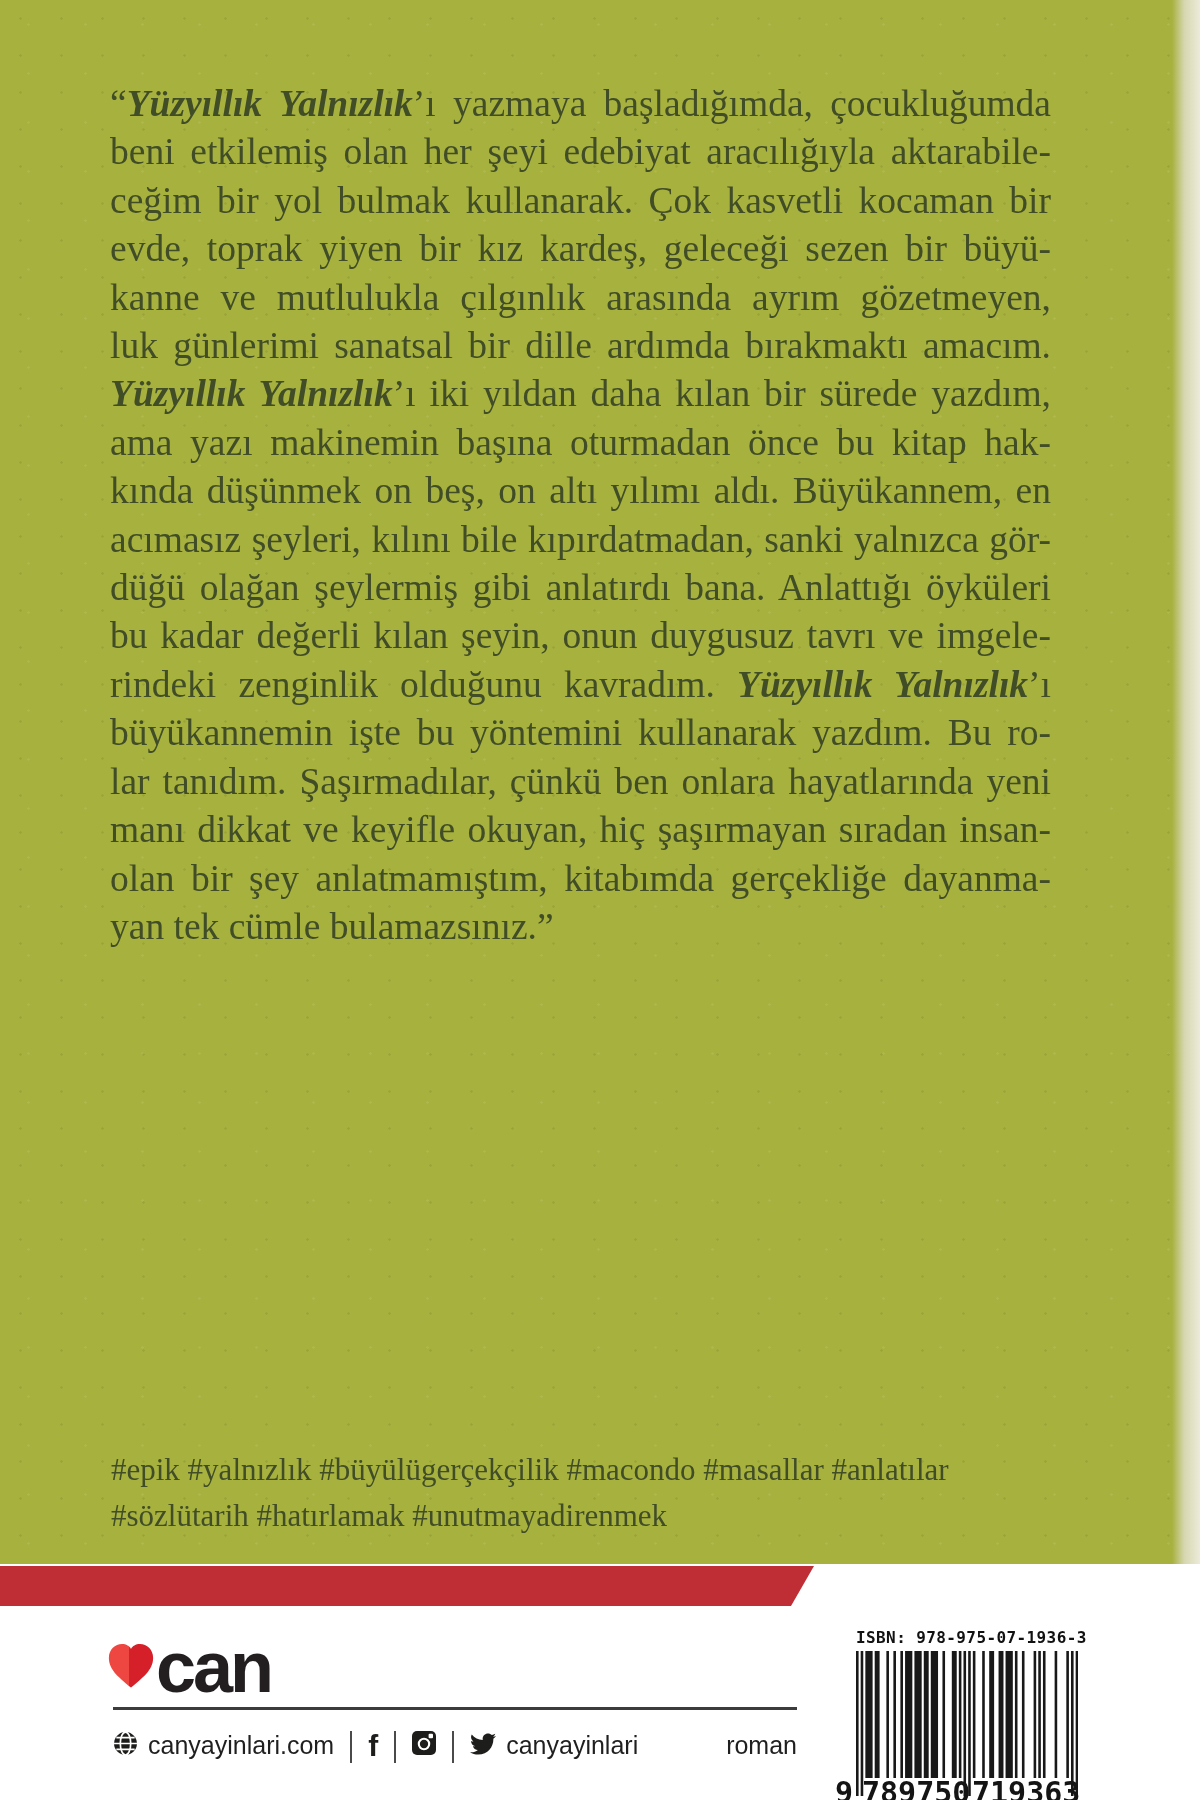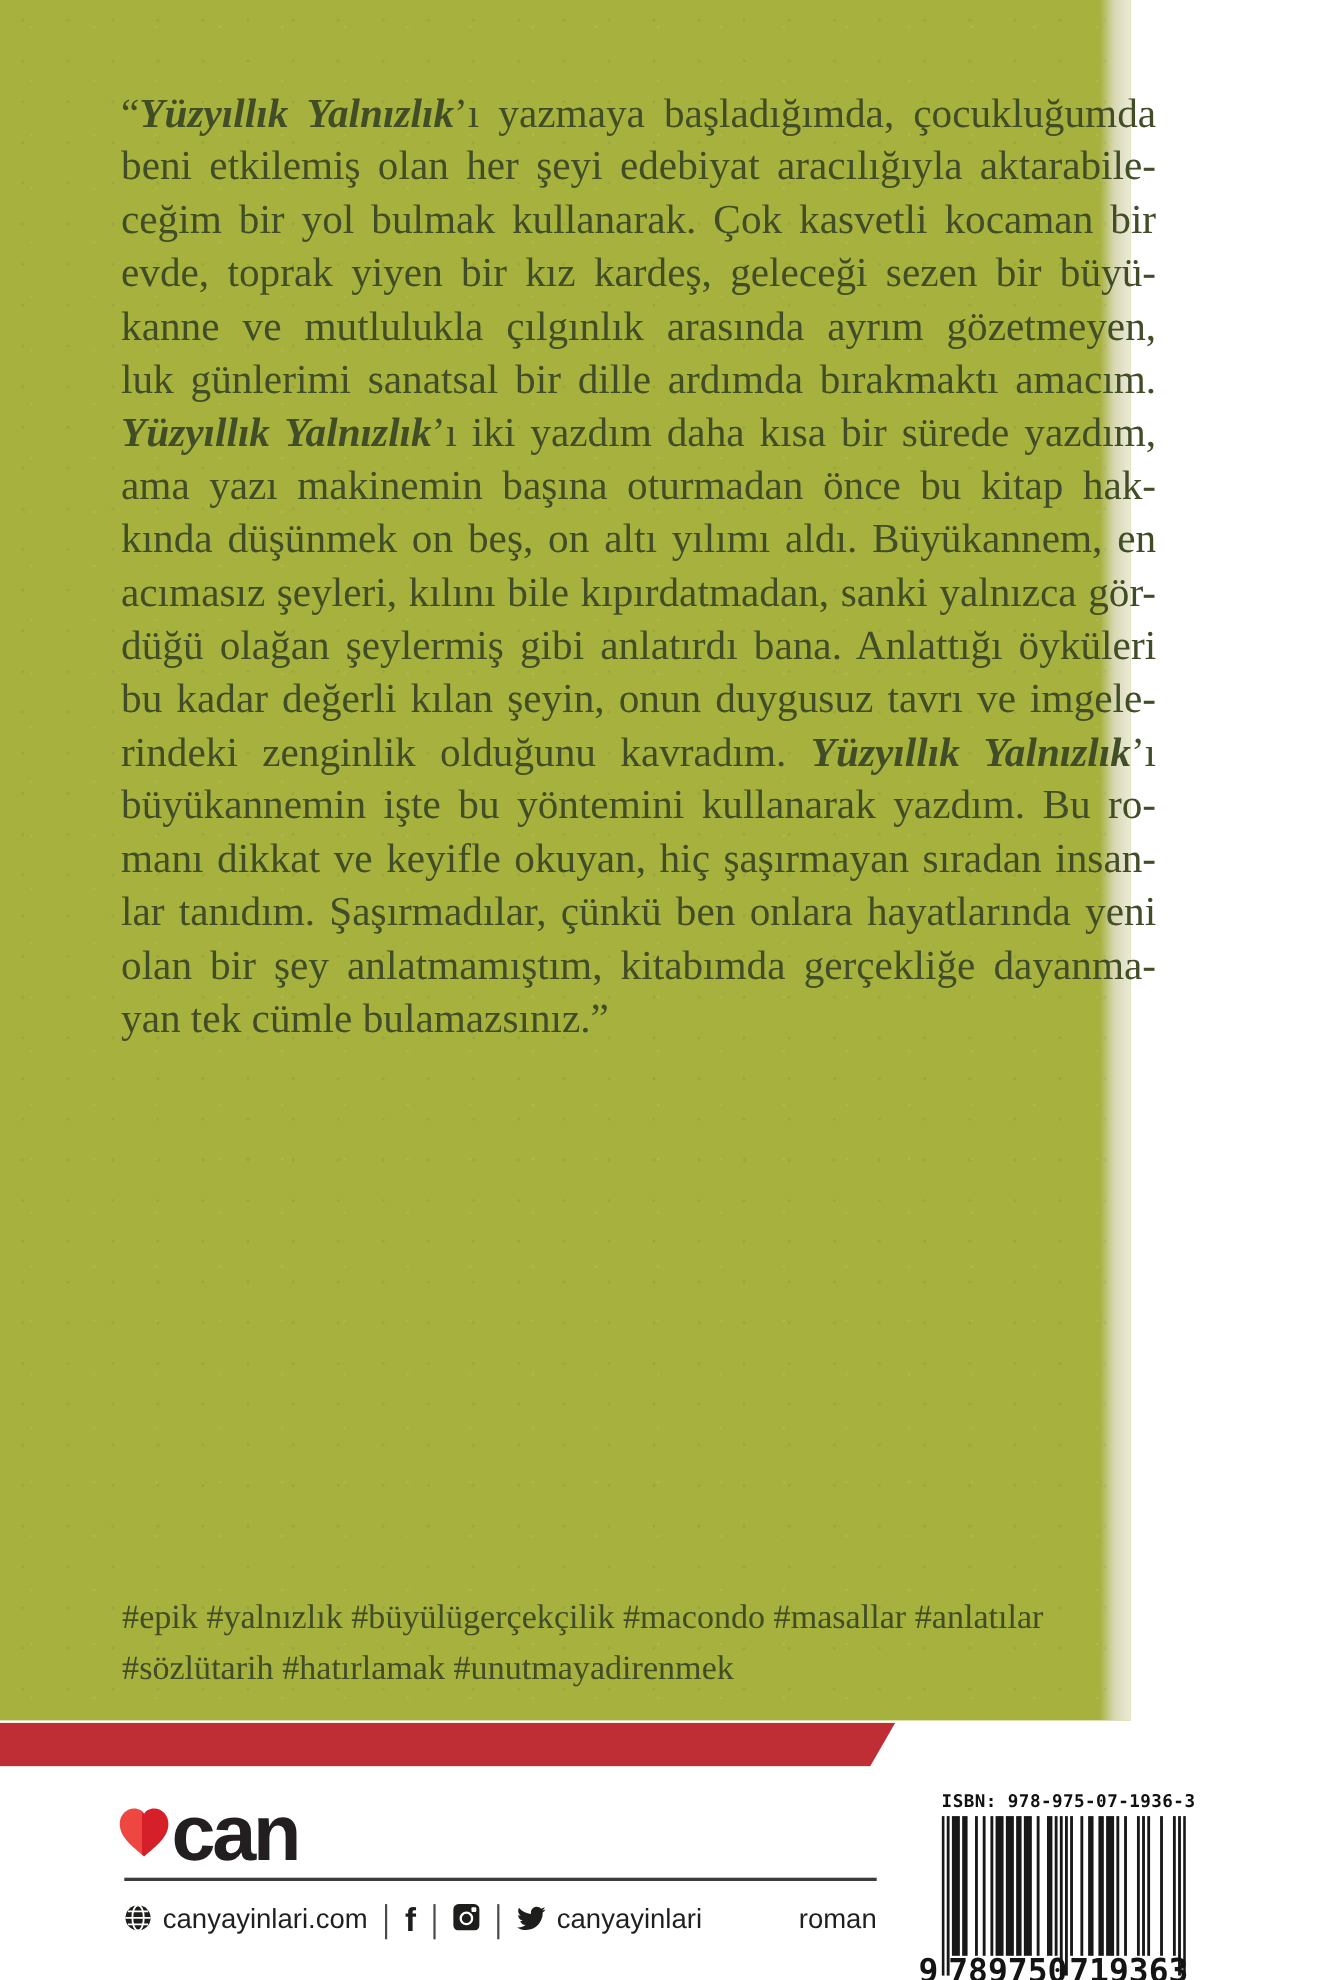--- a/index.html
+++ b/index.html
@@ -3,21 +3,21 @@
 <meta charset="utf-8">
 <style>
   html,body{margin:0;padding:0;}
   body{
     width:1200px;height:1800px;position:relative;overflow:hidden;
     background:#ffffff;
     font-family:"Liberation Serif", serif;
   }
   
   .green-bg{
-    position:absolute;left:0;top:0;width:1028px;height:1564px;
+    position:absolute;left:0;top:0;width:1200px;height:1564px;
     background-color:var(--bg-green,#a7b13e);
     background-image:
       radial-gradient(rgba(80,90,25,.14) 1px, transparent 1.6px),
       radial-gradient(rgba(245,245,210,.10) 1px, transparent 1.6px);
     background-size:41px 37px, 57px 49px;
   }
   .page-edge{
     position:absolute;right:0;top:0;width:28px;height:1564px;
     background:linear-gradient(to right, rgba(232,231,208,0) 0%, rgba(223,222,198,.85) 45%, #ecebd9 100%);
   }
@@ -85,30 +85,30 @@
   <div class="green-bg">
     <div class="page-edge"></div>
 
     <div class="quote">
         <div class="q-line"><span>“</span><span class="it">Yüzyıllık Yalnızlık</span><span>’ı yazmaya başladığımda, çocukluğumda</span></div>
         <div class="q-line"><span>beni etkilemiş olan her şeyi edebiyat aracılığıyla aktarabile-</span></div>
         <div class="q-line"><span>ceğim bir yol bulmak kullanarak. Çok kasvetli kocaman bir</span></div>
         <div class="q-line"><span>evde, toprak yiyen bir kız kardeş, geleceği sezen bir büyü-</span></div>
         <div class="q-line"><span>kanne ve mutlulukla çılgınlık arasında ayrım gözetmeyen,</span></div>
         <div class="q-line"><span>luk günlerimi sanatsal bir dille ardımda bırakmaktı amacım.</span></div>
-        <div class="q-line"><span class="it">Yüzyıllık Yalnızlık</span><span>’ı iki yazdım daha kısa bir sürede yazdım,</span></div>
+        <div class="q-line"><span class="it">Yüzyıllık Yalnızlık</span><span>’ı iki yıldan daha kılan bir sürede yazdım,</span></div>
         <div class="q-line"><span>ama yazı makinemin başına oturmadan önce bu kitap hak-</span></div>
         <div class="q-line"><span>kında düşünmek on beş, on altı yılımı aldı. Büyükannem, en</span></div>
         <div class="q-line"><span>acımasız şeyleri, kılını bile kıpırdatmadan, sanki yalnızca gör-</span></div>
         <div class="q-line"><span>düğü olağan şeylermiş gibi anlatırdı bana. Anlattığı öyküleri</span></div>
         <div class="q-line"><span>bu kadar değerli kılan şeyin, onun duygusuz tavrı ve imgele-</span></div>
         <div class="q-line"><span>rindeki zenginlik olduğunu kavradım. </span><span class="it">Yüzyıllık Yalnızlık</span><span>’ı</span></div>
         <div class="q-line"><span>büyükannemin işte bu yöntemini kullanarak yazdım. Bu ro-</span></div>
+        <div class="q-line"><span>lar tanıdım. Şaşırmadılar, çünkü ben onlara hayatlarında yeni</span></div>
         <div class="q-line"><span>manı dikkat ve keyifle okuyan, hiç şaşırmayan sıradan insan-</span></div>
-        <div class="q-line"><span>lar tanıdım. Şaşırmadılar, çünkü ben onlara hayatlarında yeni</span></div>
         <div class="q-line"><span>olan bir şey anlatmamıştım, kitabımda gerçekliğe dayanma-</span></div>
         <div class="q-line last"><span>yan tek cümle bulamazsınız.”</span></div>
       </div>
 
     <div class="hashtags">
       <div>#epik #yalnızlık #büyülügerçekçilik #macondo #masallar #anlatılar</div>
       <div>#sözlütarih #hatırlamak #unutmayadirenmek</div>
     </div>
   </div>
 

